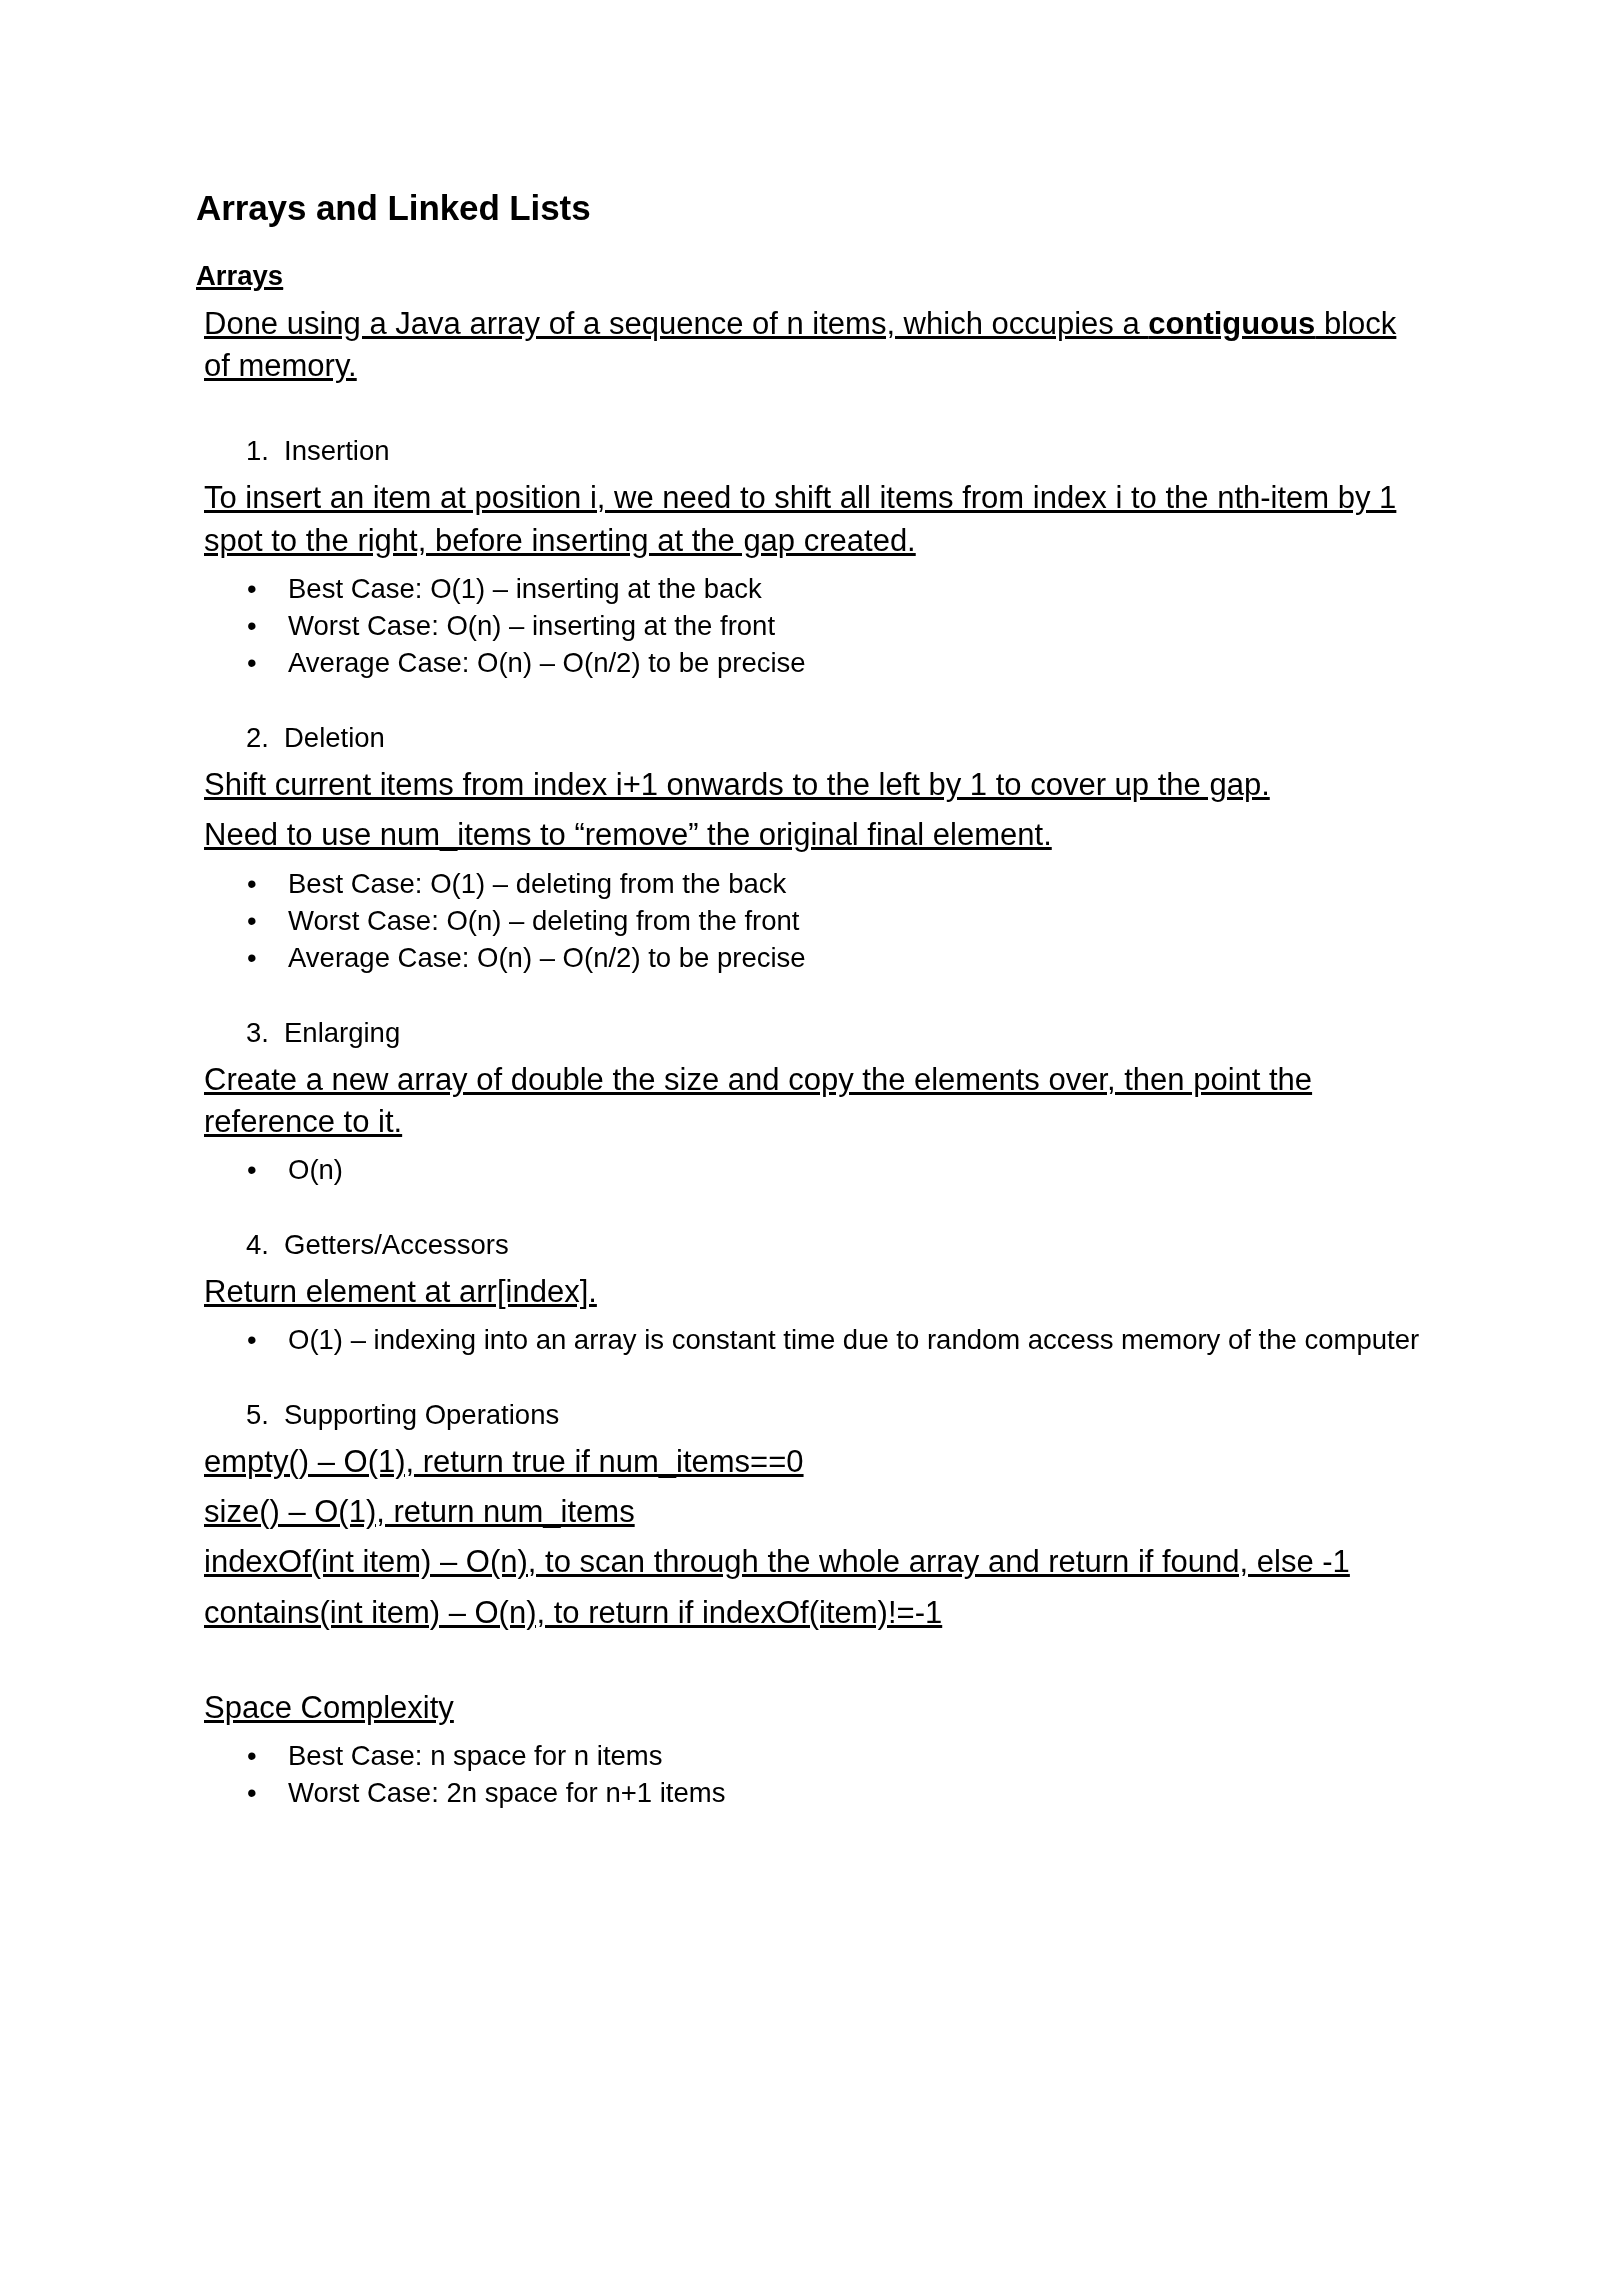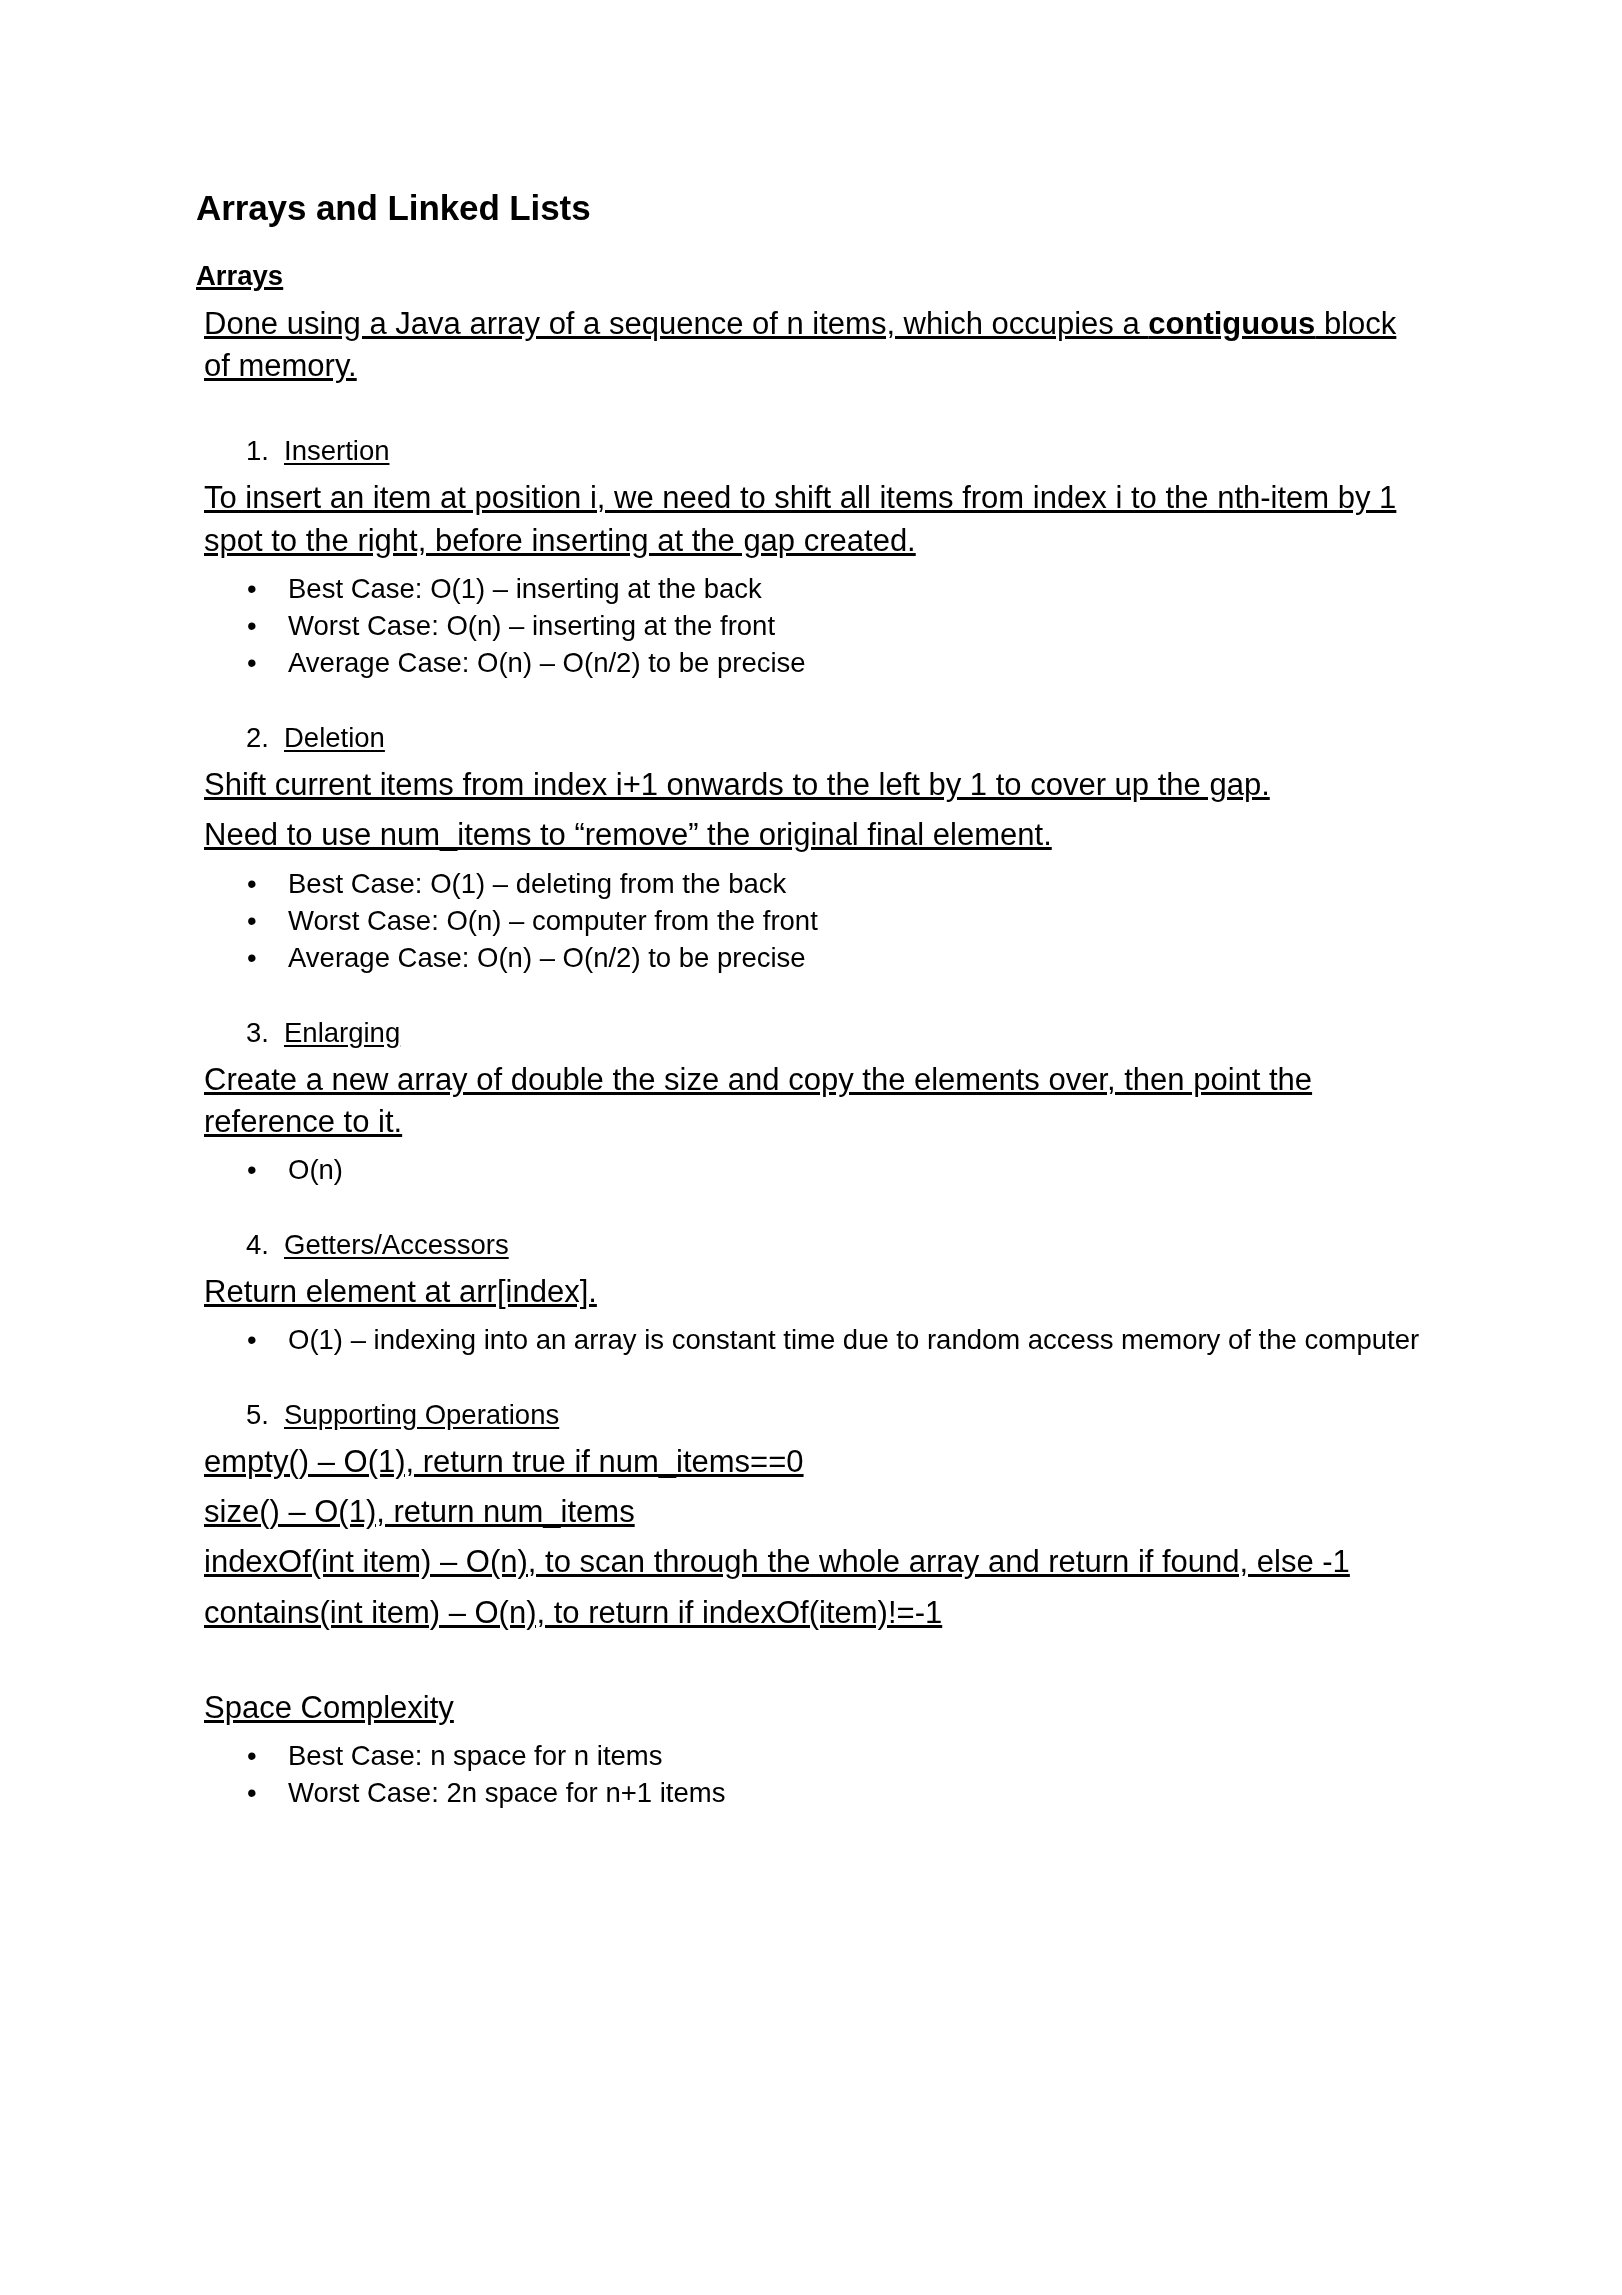--- a/index.html
+++ b/index.html
@@ -62,21 +62,20 @@
   }
   .num-item .num {
     position: absolute;
     left: 50px;
     top: 0;
     width: 38px;
   }
   .num-item .num-label {
     display: inline-block;
     margin-left: 38px;
-    text-decoration: underline;
     text-underline-offset: 2.6px;
     text-align: right;
   }
 
   
   .bullets {
     list-style: none;
     margin: 0;
     padding: 0;
   }
@@ -137,21 +136,21 @@
     <div class="gap"></div>
 
     <div class="num-item">
       <span class="num">2.</span>
       <span class="num-label">Deletion</span>
     </div>
     <p class="para">Shift current items from index i+1 onwards to the left by 1 to cover up the gap.</p>
     <p class="para">Need to use num_items to “remove” the original final element.</p>
     <ul class="bullets">
       <li><span class="dot">•</span><span>Best Case: O(1) – deleting from the back</span></li>
-      <li><span class="dot">•</span><span>Worst Case: O(n) – computer from the front</span></li>
+      <li><span class="dot">•</span><span>Worst Case: O(n) – deleting from the front</span></li>
       <li><span class="dot">•</span><span>Average Case: O(n) – O(n/2) to be precise</span></li>
     </ul>
 
     <div class="gap"></div>
 
     <div class="num-item">
       <span class="num">3.</span>
       <span class="num-label">Enlarging</span>
     </div>
     <p class="para">Create a new array of double the size and copy the elements over, then point the reference to it.</p>

